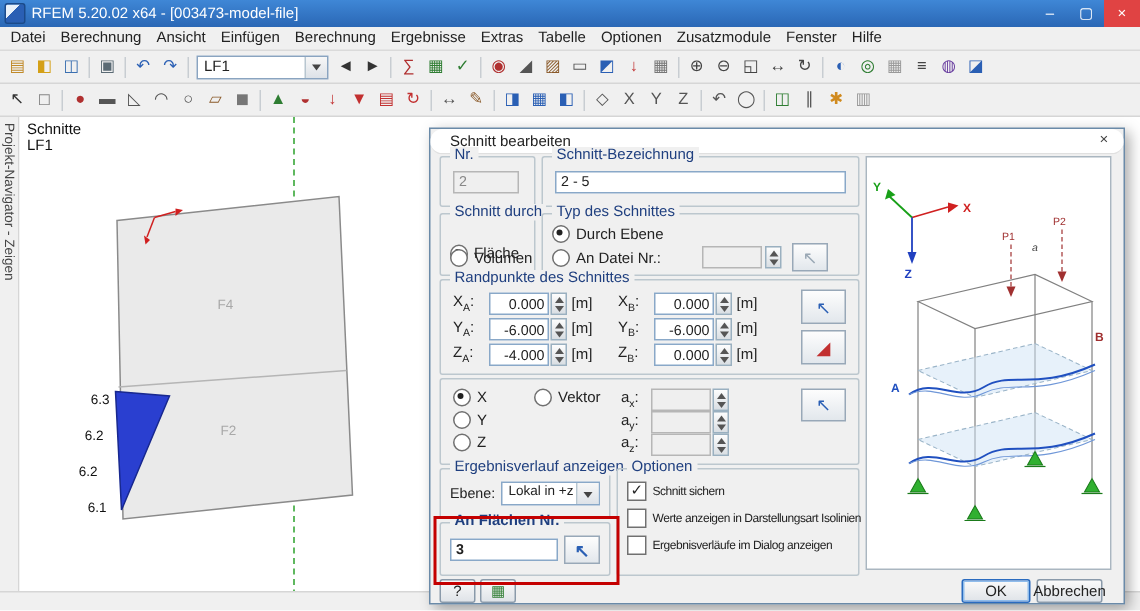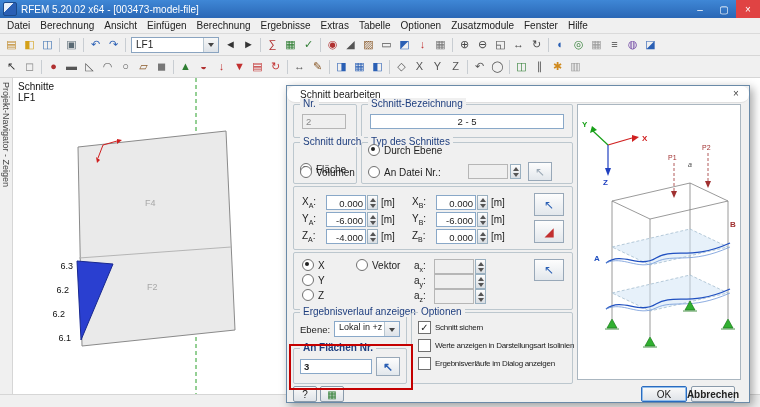--- a/index.html
+++ b/index.html
@@ -232,55 +232,56 @@
   <div class="dialog">
     <div class="dtitle">
       <span>Schnitt bearbeiten</span>
       <span class="dclose">×</span>
     </div>
 
     <div class="grp" style="left:6px;top:18px;width:62px;height:32px;">
       <span class="gt">Nr.</span>
       <span class="tfield dis" style="left:8px;top:9px;width:44px;height:15px;">2</span>
     </div>
-    <div class="grp" style="left:74px;top:18px;width:210px;height:32px;text-align:center;">
+    <div class="grp" style="left:74px;top:18px;width:210px;height:32px;">
       <span class="gt">Schnitt-Bezeichnung</span>
       <span class="tfield" style="left:8px;top:9px;width:194px;height:15px;">2 - 5</span>
     </div>
 
     <div class="grp" style="left:6px;top:56px;width:62px;height:40px;">
       <span class="gt">Schnitt durch</span>
       <label class="opt" style="left:6px;top:20px;">
         <span class="radio on"></span>
         <span>Fläche</span>
       </label>
       <label class="opt" style="left:6px;top:23px;">
         <span class="radio"></span>
         <span>Volumen</span>
       </label>
     </div>
     <div class="grp" style="left:74px;top:56px;width:210px;height:40px;">
       <span class="gt">Typ des Schnittes</span>
-      <label class="opt" style="left:6px;top:1px;">
+      <label class="opt" style="left:6px;top:7px;">
         <span class="radio on"></span>
         <span>Durch Ebene</span>
       </label>
       <label class="opt" style="left:6px;top:23px;">
         <span class="radio"></span>
         <span>An Datei Nr.:</span>
       </label>
       <span class="fbox dis" style="position:absolute;left:106px;top:21px;"></span>
       <span class="spin" style="position:absolute;left:147px;top:21px;">
           <b class="up"></b>
           <b class="dn"></b>
         </span>
       <span class="pbtn" style="left:166px;top:19px;width:24px;height:19px;color:#9aa8b5;">↖</span>
     </div>
 
     <div class="grp" style="left:6px;top:100px;width:278px;height:62px;">
+      <span class="gt">Randpunkte des Schnittes</span>
 
       <div class="fldrow" style="left:8px;top:8px;">
         <span class="flabel"><span>X</span><sub>A</sub><span>:</span></span>
         <span class="fbox">0.000</span>
         <span class="spin">
             <b class="up"></b>
             <b class="dn"></b>
           </span>
         <span class="funit">[m]</span>
       </div>
@@ -463,16 +464,16 @@
         <line x1="27" y1="224" x2="41" y2="224" stroke="#1a7a1a" stroke-width="0.8"></line>
         <line x1="105" y1="206" x2="119" y2="206" stroke="#1a7a1a" stroke-width="0.8"></line>
         <line x1="143" y1="224" x2="157" y2="224" stroke="#1a7a1a" stroke-width="0.8"></line>
         <line x1="65" y1="242" x2="79" y2="242" stroke="#1a7a1a" stroke-width="0.8"></line>
       </svg>
     </div>
 
     <span class="btn" style="left:6px;top:300px;width:24px;height:16px;">?</span>
     <span class="btn" style="left:33px;top:300px;width:24px;height:16px;color:#2e7d32;">▦</span>
     <span class="btn def" style="left:354px;top:300px;width:46px;height:16px;">OK</span>
-    <span class="btn" style="left:404px;top:300px;width:44px;height:16px;font-weight:bold;">Abbrechen</span>
+    <span class="btn" style="left:404px;top:300px;width:44px;height:16px;">Abbrechen</span>
   </div>
 
 </div>
 
 </body></html>

